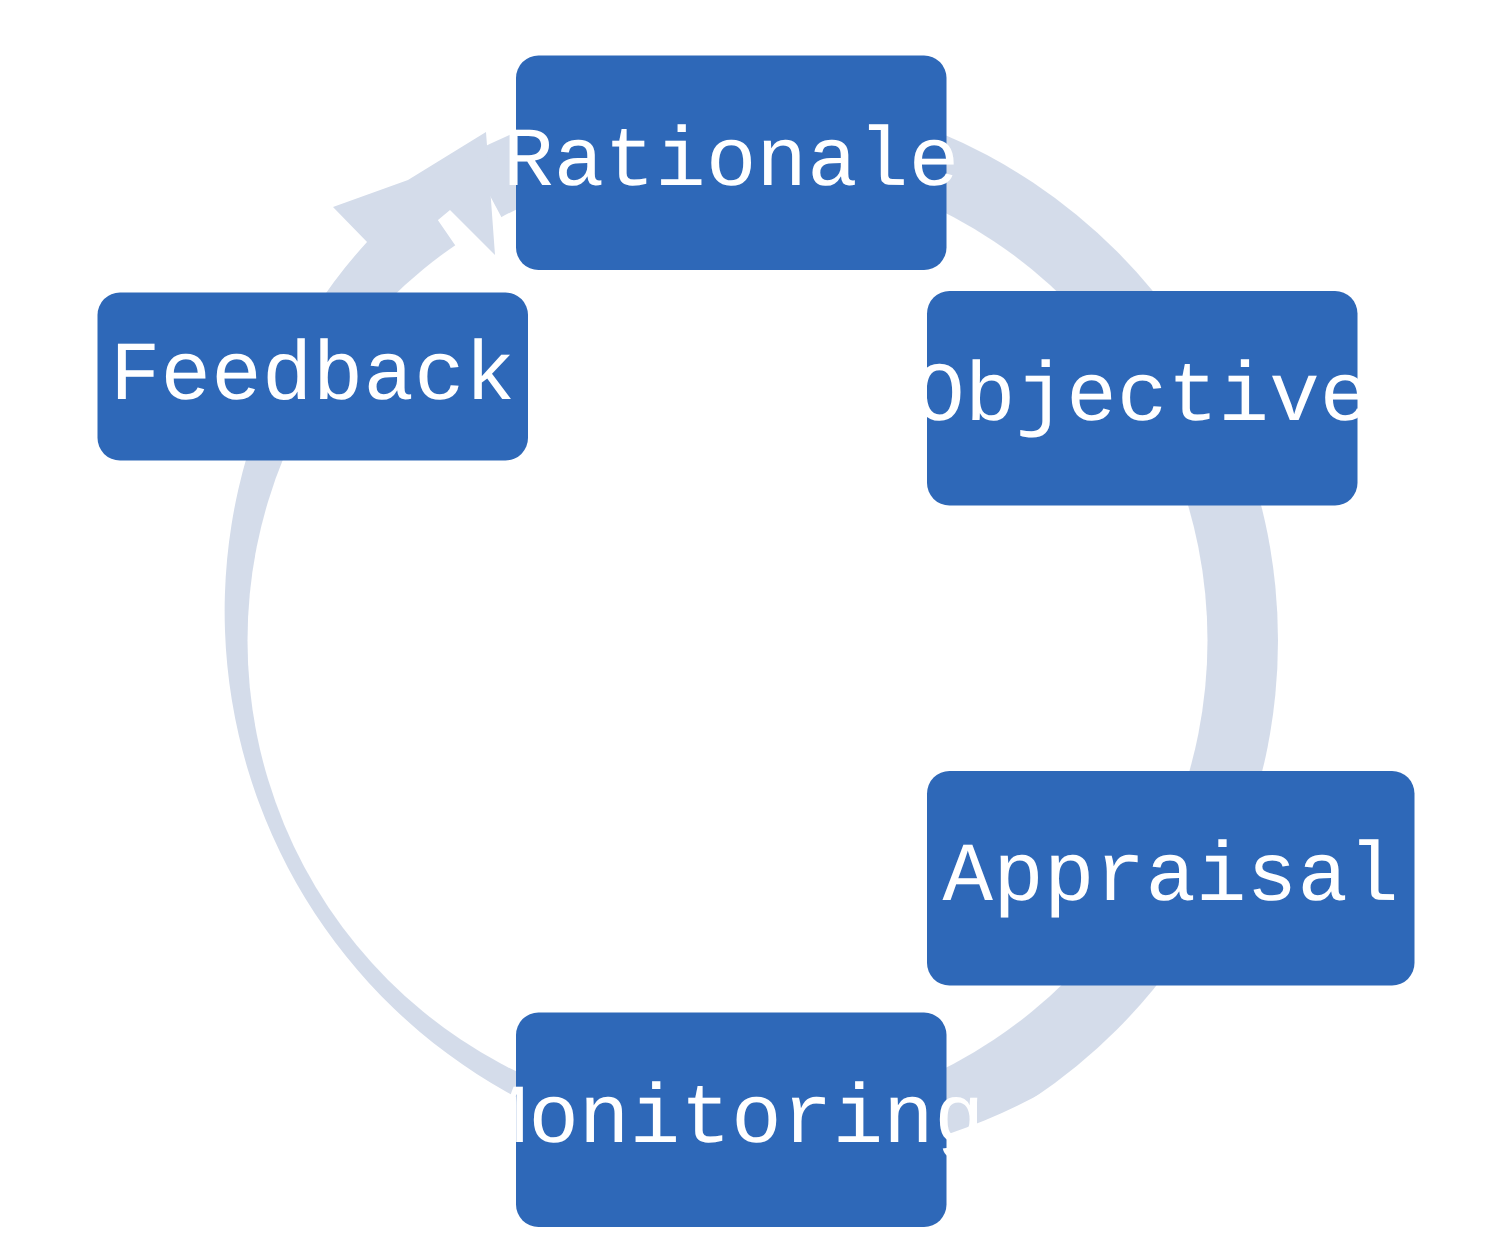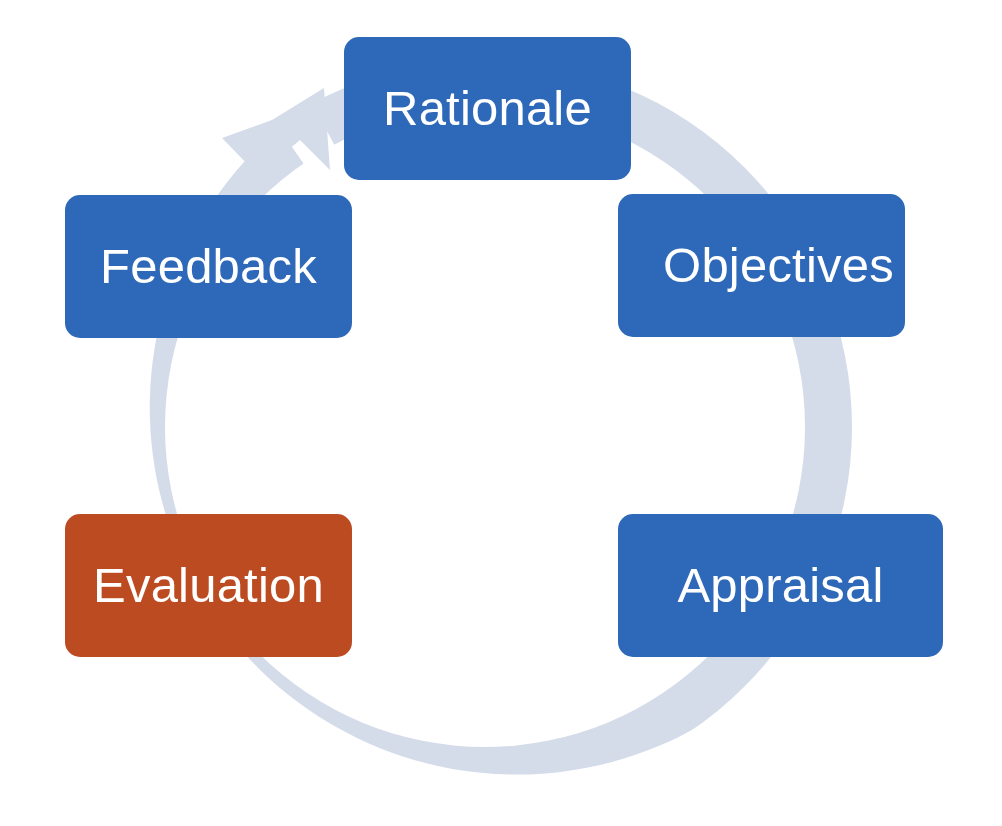--- a/index.html
+++ b/index.html
@@ -29,22 +29,22 @@
     position: absolute;
     display: flex;
     align-items: center;
     justify-content: center;
     border-radius: 15px;
     box-sizing: border-box;
     z-index: 5;
   }
   .node-label {
     color: #ffffff;
-    font-family: Liberation Sans, sans-serif;
-    font-size: 49px;
+    font-family: Liberation Mono, monospace;
+    font-size: 56px;
     font-weight: 400;
     line-height: 1.05;
     letter-spacing: 0.2px;
     white-space: nowrap;
     text-align: center;
   }
 </style>
 </head>
 <body>
 
@@ -74,22 +74,22 @@
   </div>
 
   <div class="node" style="left: 618px; top: 194px; width: 287px; height: 143px; background: rgb(46, 104, 184); padding-left: 34px;">
     <span class="node-label" style="color: rgb(255, 255, 255);">Objectives</span>
   </div>
 
   <div class="node" style="left: 618px; top: 514px; width: 325px; height: 143px; background: rgb(46, 104, 184);">
     <span class="node-label" style="color: rgb(255, 255, 255);">Appraisal</span>
   </div>
 
-
-  <div class="node" style="left: 65px; top: 514px; width: 287px; height: 143px; background: rgb(189, 75, 34);">
-    <span class="node-label" style="color: rgb(255, 255, 255);">Evaluation</span>
+  <div class="node" style="left: 344px; top: 675px; width: 287px; height: 143px; background: rgb(46, 104, 184);">
+    <span class="node-label" style="color: rgb(255, 255, 255);">Monitoring</span>
   </div>
 
-  <div class="node" style="left: 65px; top: 195px; width: 287px; height: 143px; background: rgb(46, 104, 184);">
+
+  <div class="node" style="left: 65px; top: 195px; width: 287px; height: 112px; background: rgb(46, 104, 184);">
     <span class="node-label" style="color: rgb(255, 255, 255);">Feedback</span>
   </div>
 
 </div>
 
 </body></html>

